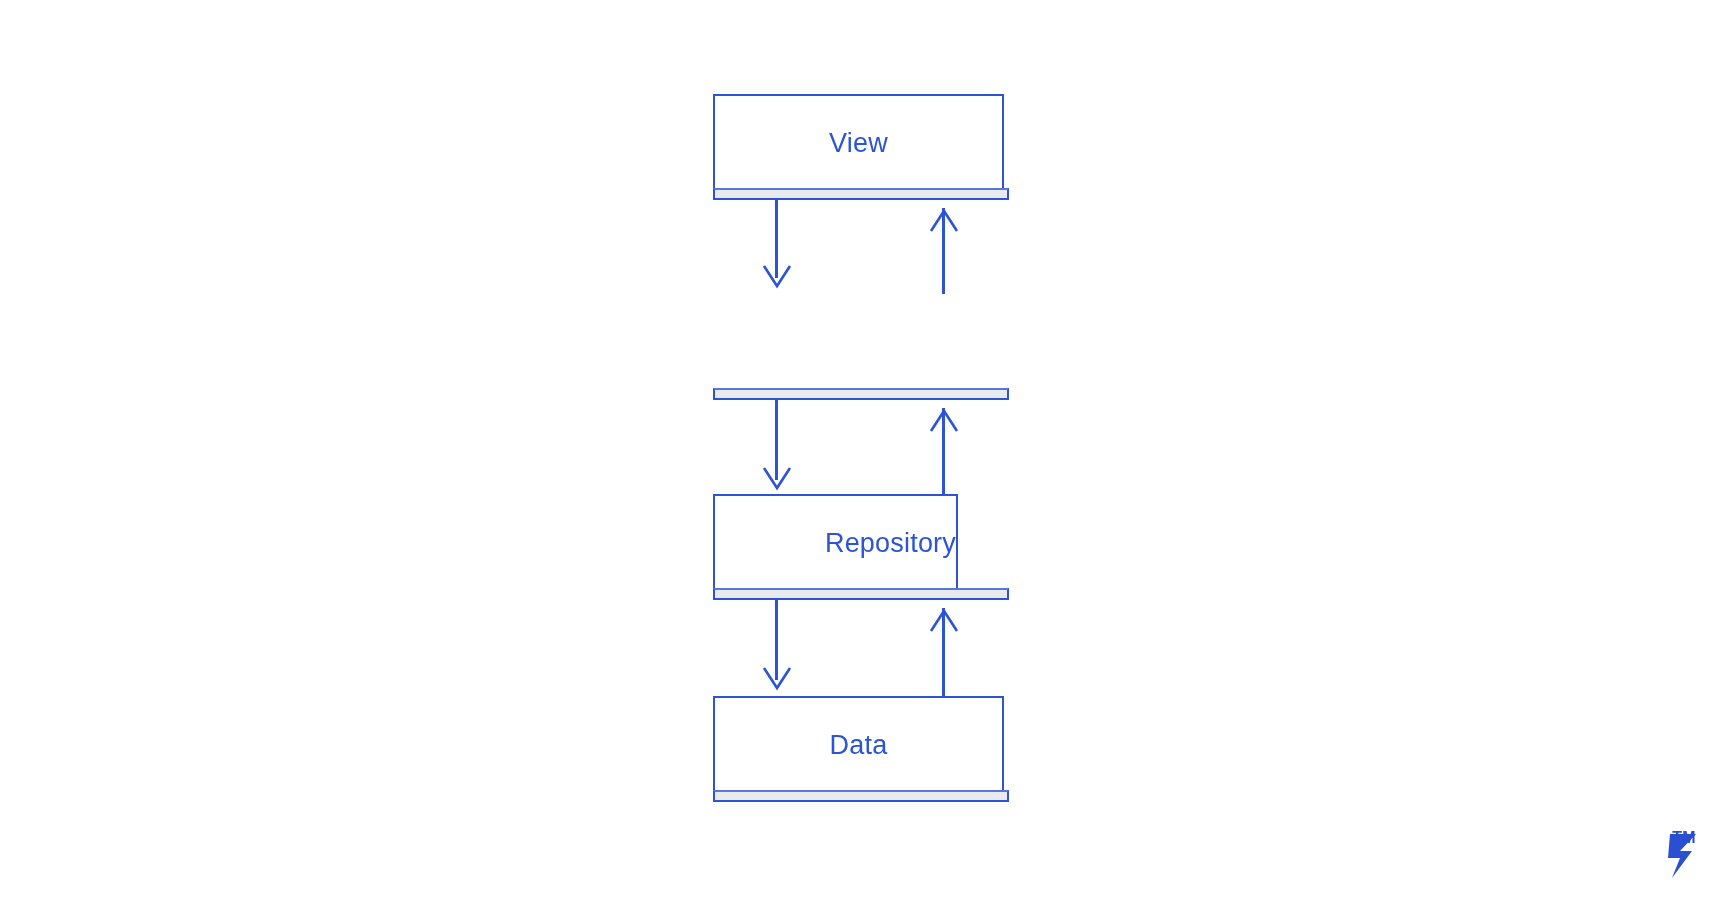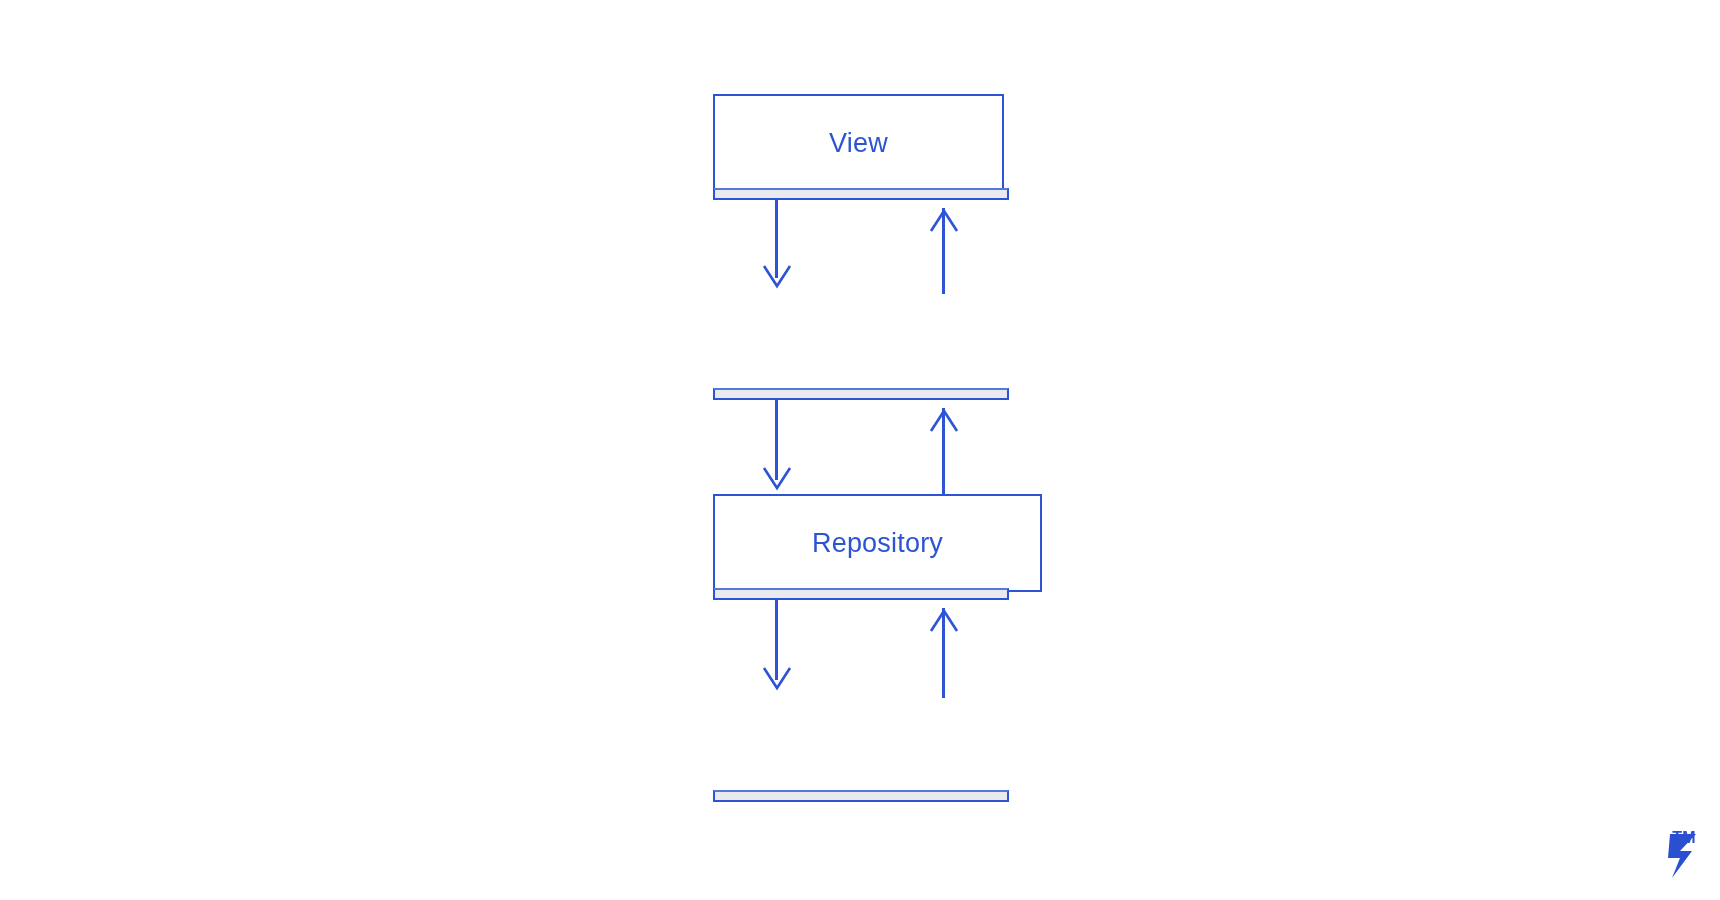--- a/index.html
+++ b/index.html
@@ -108,35 +108,38 @@
   <div class="conn-line" style="left:775px; top:400px; height:80px;"></div>
   <svg class="chev" style="left:760px; top:464px;" width="34" height="30" viewBox="0 0 34 30">
     <polyline points="4,4 17,24 30,4" fill="none" stroke="#2c54d4" stroke-width="2.6"></polyline>
   </svg>
 
   <div class="conn-line" style="left:942px; top:408px; height:90px;"></div>
   <svg class="chev" style="left:927px; top:405px;" width="34" height="30" viewBox="0 0 34 30">
     <polyline points="4,26 17,6 30,26" fill="none" stroke="#2c54d4" stroke-width="2.6"></polyline>
   </svg>
 
-  <div class="node" style="left:713px; top:494px; width:329px; height:98px;">
+  <div class="node" style="left:713px; top:494px; width:245px; height:98px;justify-content:flex-end;">
     <span class="node-label">Repository</span>
   </div>
   <div class="node-shadow" style="left:713px; top:588px; width:296px; height:12px;"></div>
 
   <div class="conn-line" style="left:775px; top:600px; height:80px;"></div>
   <svg class="chev" style="left:760px; top:664px;" width="34" height="30" viewBox="0 0 34 30">
     <polyline points="4,4 17,24 30,4" fill="none" stroke="#2c54d4" stroke-width="2.6"></polyline>
   </svg>
 
   <div class="conn-line" style="left:942px; top:608px; height:90px;"></div>
   <svg class="chev" style="left:927px; top:605px;" width="34" height="30" viewBox="0 0 34 30">
     <polyline points="4,26 17,6 30,26" fill="none" stroke="#2c54d4" stroke-width="2.6"></polyline>
   </svg>
 
+  <div class="node" style="left:713px; top:696px; width:291px; height:98px;">
+    <span class="node-label">Data</span>
+  </div>
   <div class="node-shadow" style="left:713px; top:790px; width:296px; height:12px;"></div>
 
 </div>
 
 <svg id="brand-logo" viewBox="0 0 46 52">
   <path d="M8 4 L34 4 L18 21 L30 21 L10 48 L18 28 L6 28 Z" fill="#2a4fd0"></path>
 </svg>
 <span id="brand-tm">TM</span>
 
 </body></html>

